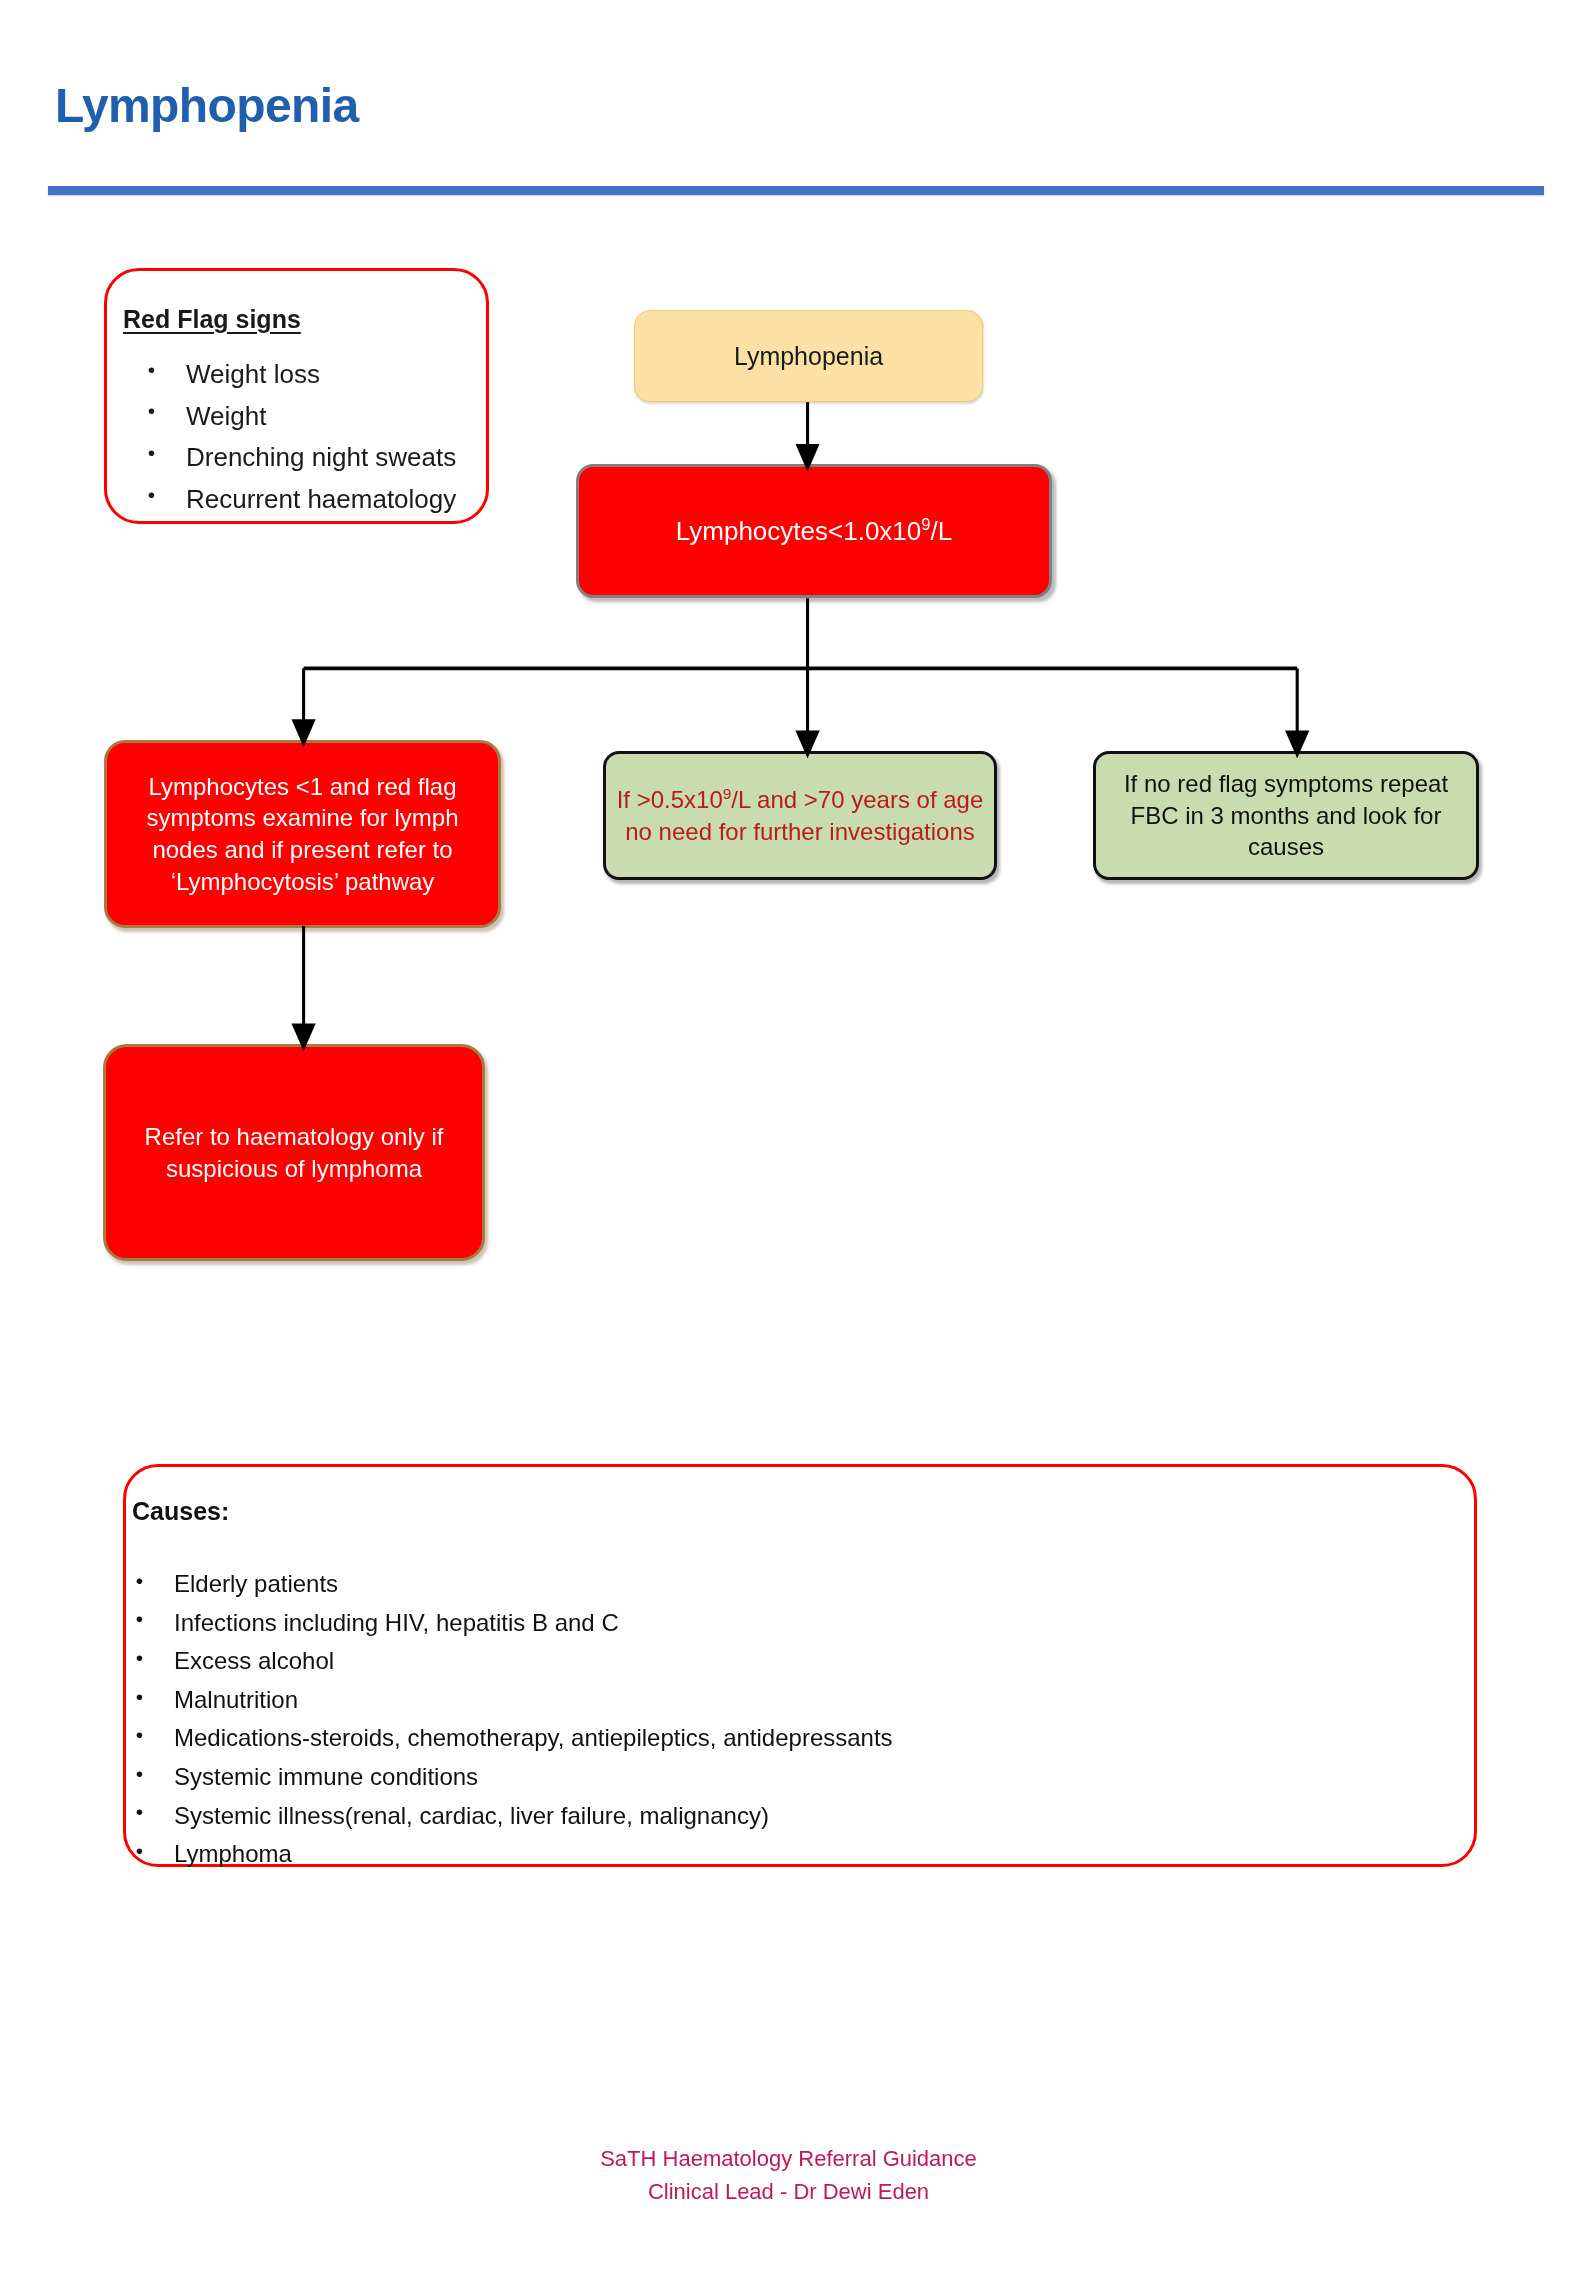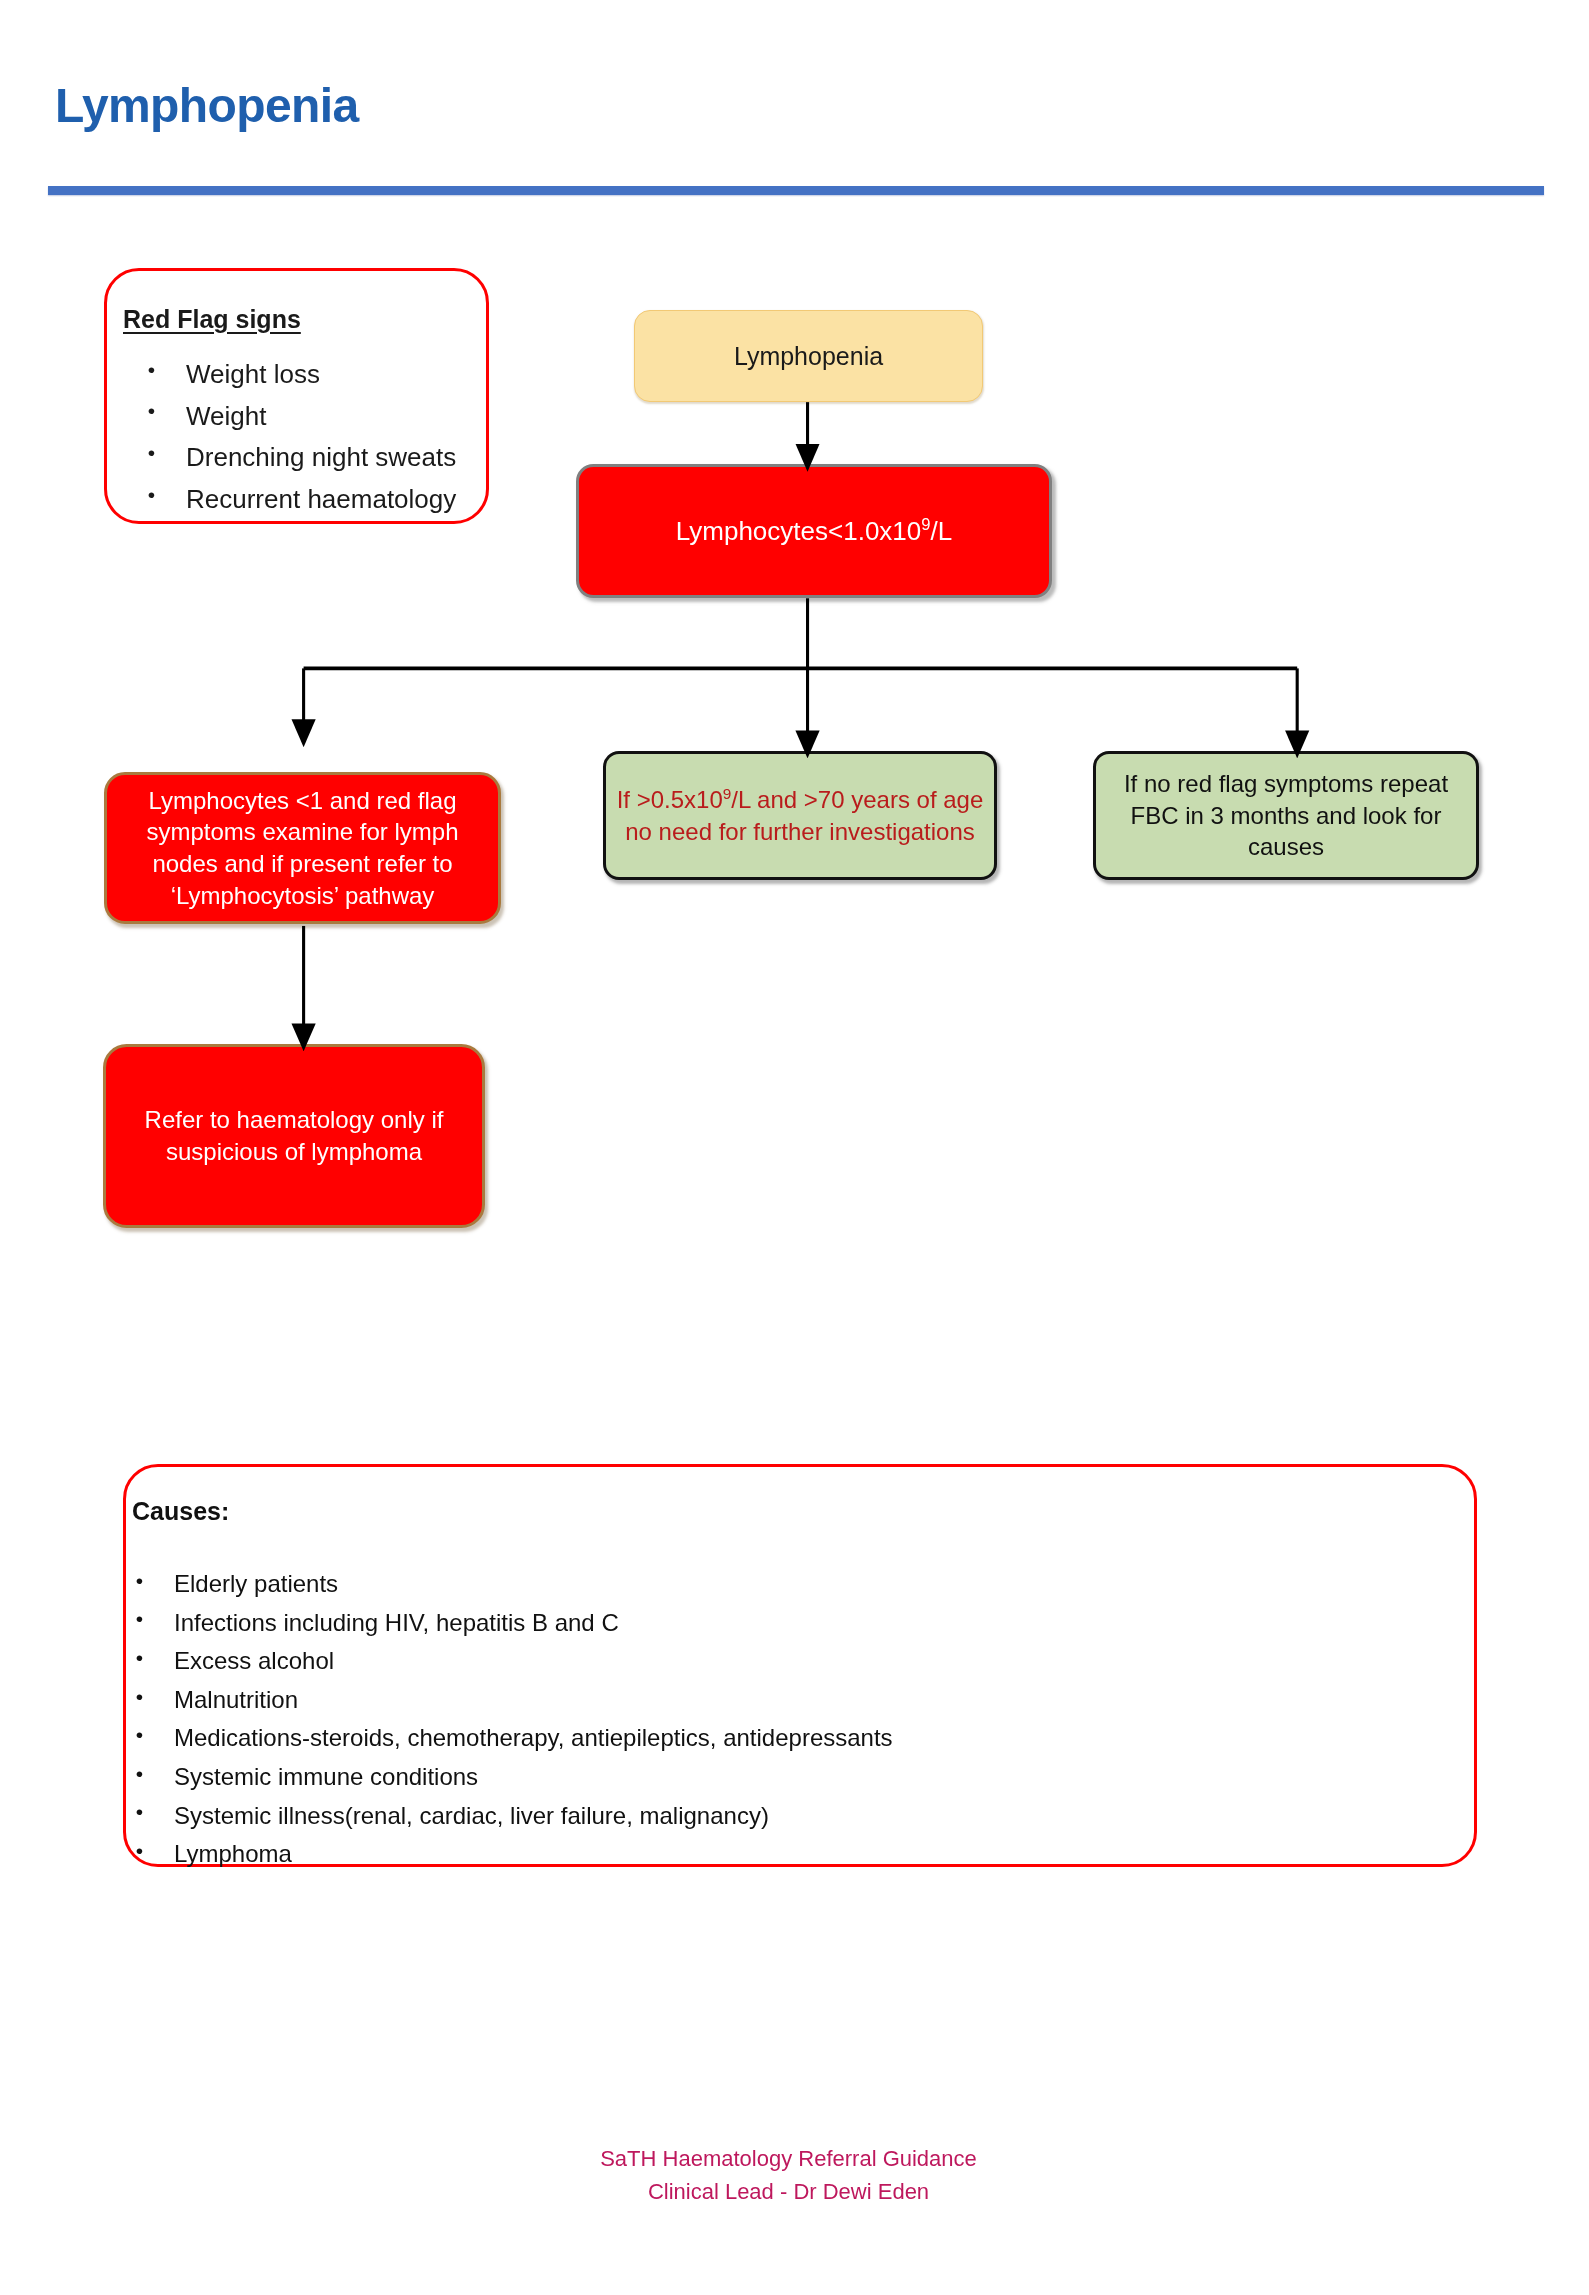--- a/index.html
+++ b/index.html
@@ -122,28 +122,27 @@
     font-size: 26px;
     color: #ffffff;
     box-shadow: 3.1px 3.7px 3.1px rgba(120,120,120,.5);
   }
 
   
   #node-branch-left {
     left: 104px;
     top: 740px;
     width: 397px;
-    height: 152px;
+    height: 188px;
     background: #FF0000;
     border: 3.1px solid #A97A3E;
     border-radius: 21px;
     font-size: 24px;
     color: #ffffff;
     box-shadow: 2.5px 3.1px 3.1px rgba(140,120,90,.45);
-    margin-top: 32px;
   }
   #node-branch-middle {
     left: 603px;
     top: 751px;
     width: 394px;
     height: 129px;
     background: #C8DCB0;
     border: 3.1px solid #111111;
     border-radius: 16px;
     font-size: 24px;
@@ -161,21 +160,21 @@
     font-size: 24px;
     color: #111111;
     box-shadow: 2.5px 3.1px 3.1px rgba(90,90,90,.45);
   }
 
   
   #node-refer {
     left: 103px;
     top: 1044px;
     width: 382px;
-    height: 184px;
+    height: 217px;
     background: #FF0000;
     border: 3.1px solid #A97A3E;
     border-radius: 23.6px;
     font-size: 24px;
     color: #ffffff;
     box-shadow: 2.5px 3.1px 3.1px rgba(140,120,90,.45);
   }
 
   
   #connectors {

